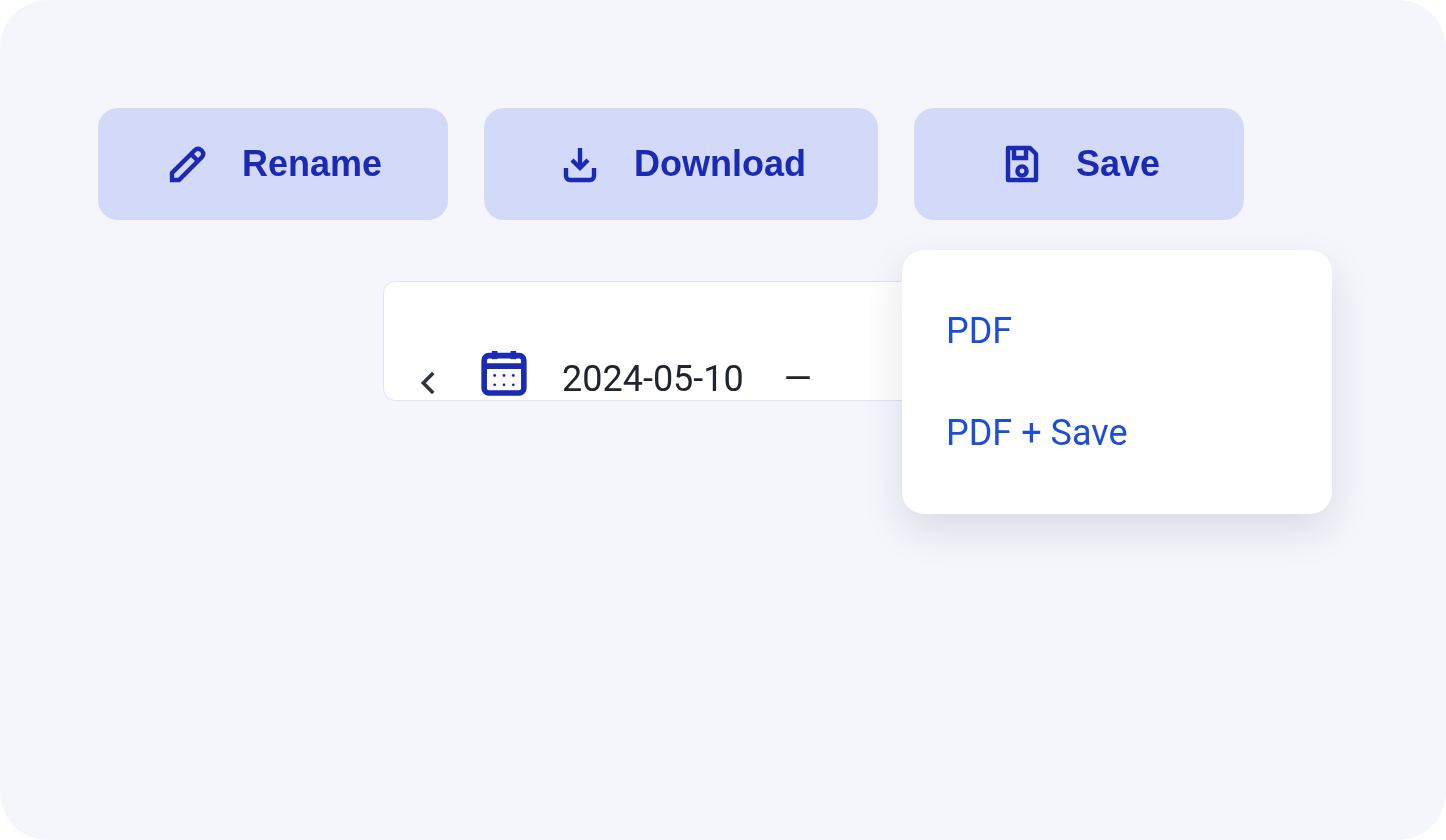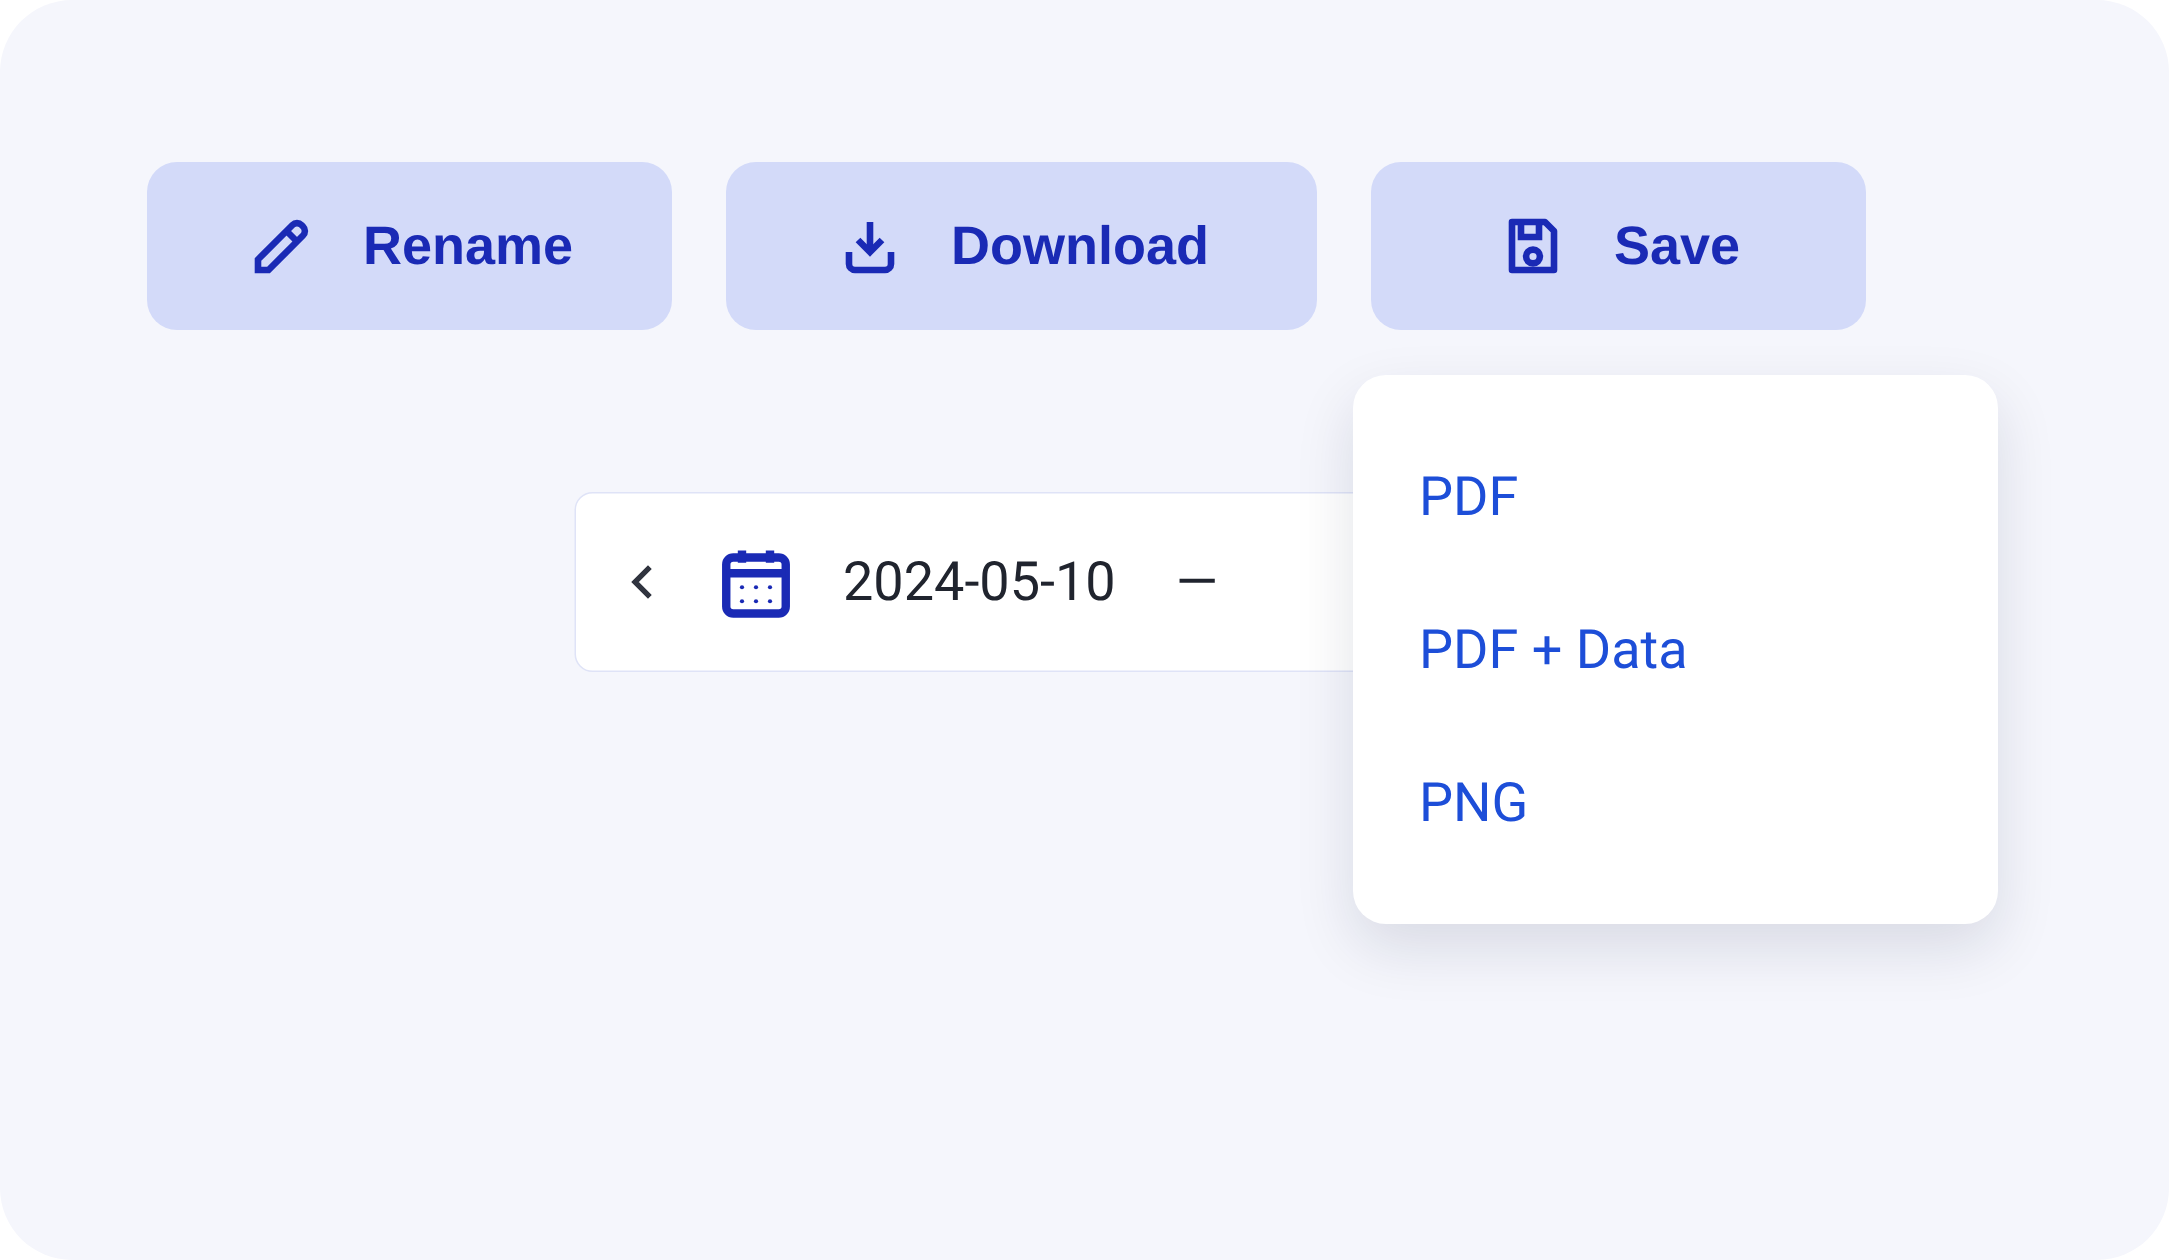--- a/index.html
+++ b/index.html
@@ -45,29 +45,29 @@
       height: 48px;
       stroke: #1a2ab5;
       stroke-width: 2.2;
       fill: none;
     }
     .btn-rename { width: 350px; }
     .btn-save   { width: 330px; }
     .btn-download { width: 394px; }
 
     .date-bar {
-      margin-top: 108px;
+      margin-top: 61px;
       margin-left: 285px;
       width: 532px;
       height: 120px;
       background: #ffffff;
       border: 1.5px solid #dfe3f7;
       border-radius: 12px;
       display: flex;
-      align-items: center;
+      align-items: flex-end;
       padding: 0 28px;
       gap: 30px;
     }
     .chevron {
       width: 34px;
       height: 34px;
       stroke: #30343f;
       stroke-width: 2.5;
       fill: none;
       cursor: pointer;
@@ -157,17 +157,16 @@
       <circle cx="8" cy="17.5" r="0.6" fill="#1a2ab5" stroke="none"></circle>
       <circle cx="12" cy="17.5" r="0.6" fill="#1a2ab5" stroke="none"></circle>
       <circle cx="16" cy="17.5" r="0.6" fill="#1a2ab5" stroke="none"></circle>
     </svg>
     <span class="date-text">2024-05-10</span>
     <span class="dash">—</span>
   </div>
 
   <div class="dropdown">
     <div class="dropdown-item">PDF</div>
-    <div class="dropdown-item">PDF + Data</div>
-    <div class="dropdown-item">PNG</div>
+    <div class="dropdown-item">PDF + Save</div>
   </div>
 
 </div>
 
 </body></html>

